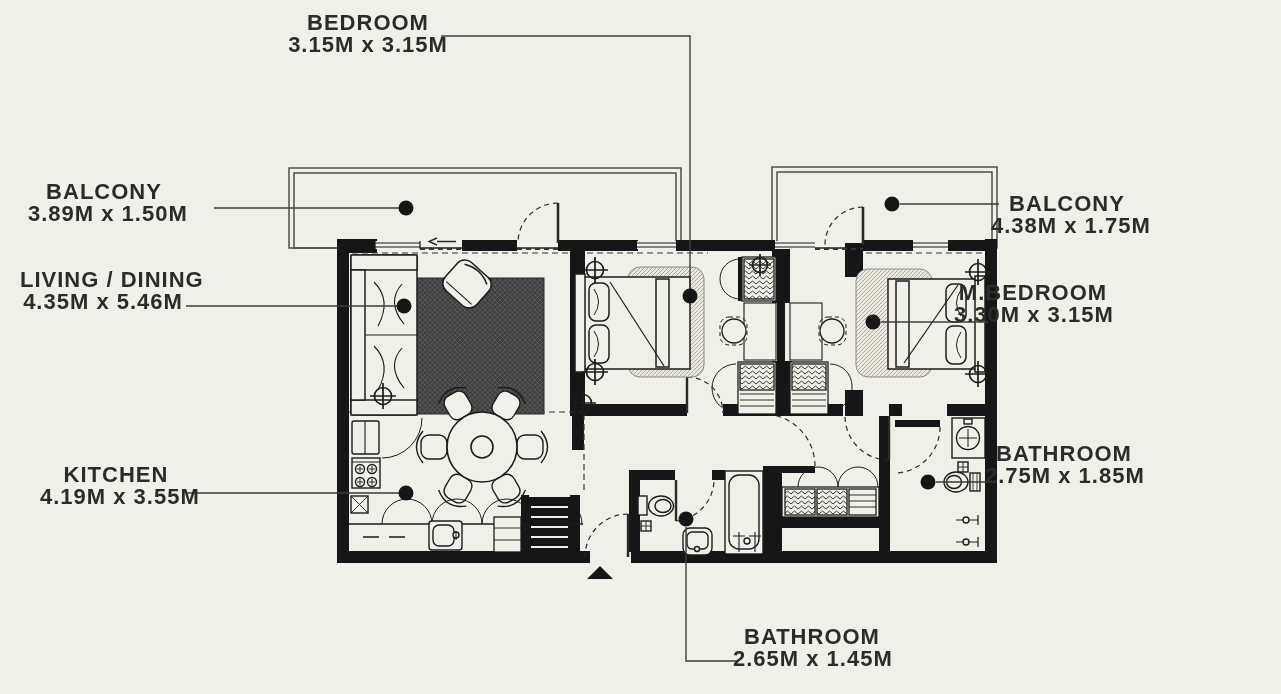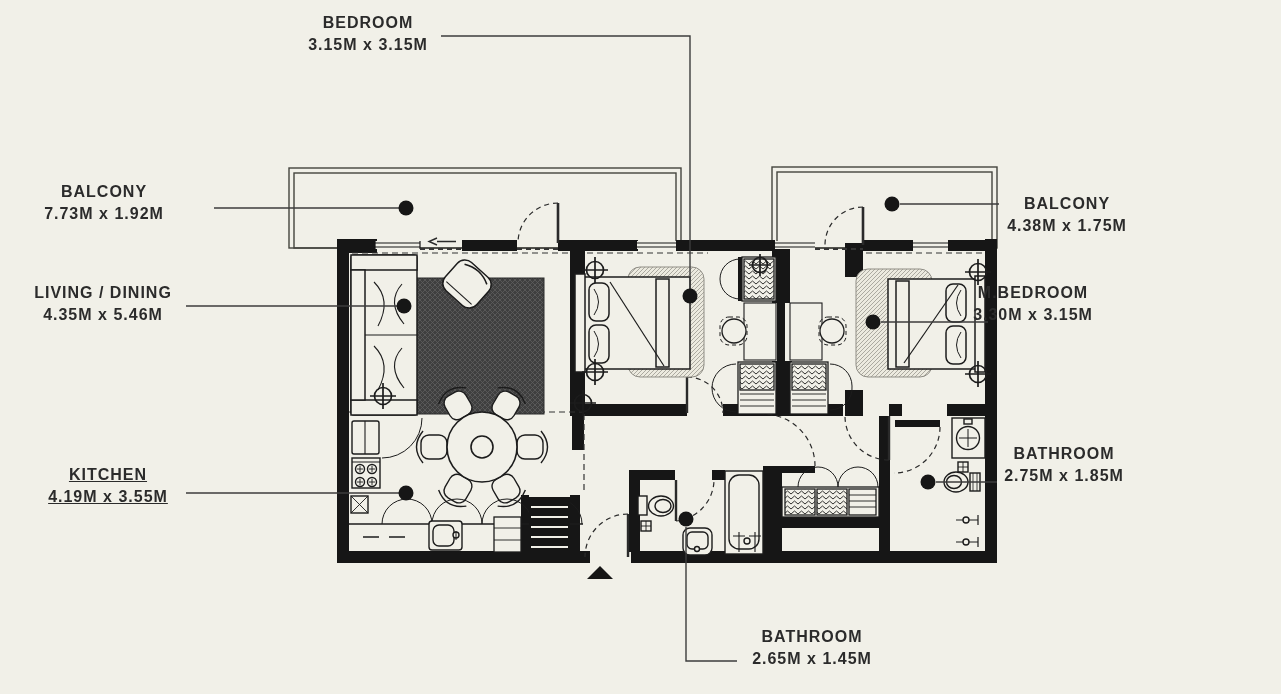--- a/index.html
+++ b/index.html
@@ -1,26 +1,26 @@
 <!DOCTYPE html>
 <html><head>
 <meta charset="utf-8">
 <style>
   html,body{margin:0;padding:0;background:#f1f0e8;}
   .stage{position:relative;width:1281px;height:694px;background:#f1f0e8;overflow:hidden;
          font-family:"Liberation Sans", sans-serif;}
   svg{position:absolute;left:0;top:0;}
   .plan-label{position:absolute;text-align:center;color:#2b2b2b;
-    font-size:16px;line-height:22px;font-weight:700;letter-spacing:1px;white-space:nowrap;}
+    font-size:22px;line-height:22px;font-weight:700;letter-spacing:1px;white-space:nowrap;}
   .plan-label .t,.plan-label .d{display:block;}
   
   #lbl-bedroom{left:283px;top:12px;width:170px;}
   #lbl-balcony-left{left:28px;top:181px;width:152px;}
-  #lbl-living{left:20px;top:282px;width:166px;}
-  #lbl-kitchen{left:32px;top:464px;width:152px;text-decoration:underline;}
+  #lbl-living{left:20px;top:269px;width:166px;}
+  #lbl-kitchen{left:40px;top:464px;width:152px;}
   #lbl-balcony-right{left:991px;top:193px;width:152px;}
   #lbl-mbedroom{left:954px;top:282px;width:158px;}
   #lbl-bathroom-right{left:985px;top:443px;width:158px;}
   #lbl-bathroom-bottom{left:733px;top:626px;width:158px;}
 </style>
 </head>
 <body>
 
 <div class="stage">
 
@@ -419,21 +419,21 @@
         </g>
   </g>
 </svg>
 
   <div class="plan-label" id="lbl-bedroom">
     <span class="t">BEDROOM</span>
     <span class="d">3.15M x 3.15M</span>
   </div>
   <div class="plan-label" id="lbl-balcony-left">
     <span class="t">BALCONY</span>
-    <span class="d">7.73M x 1.92M</span>
+    <span class="d">3.89M x 1.50M</span>
   </div>
   <div class="plan-label" id="lbl-living">
     <span class="t">LIVING / DINING</span>
     <span class="d">4.35M x 5.46M</span>
   </div>
   <div class="plan-label" id="lbl-kitchen">
     <span class="t">KITCHEN</span>
     <span class="d">4.19M x 3.55M</span>
   </div>
   <div class="plan-label" id="lbl-balcony-right">

